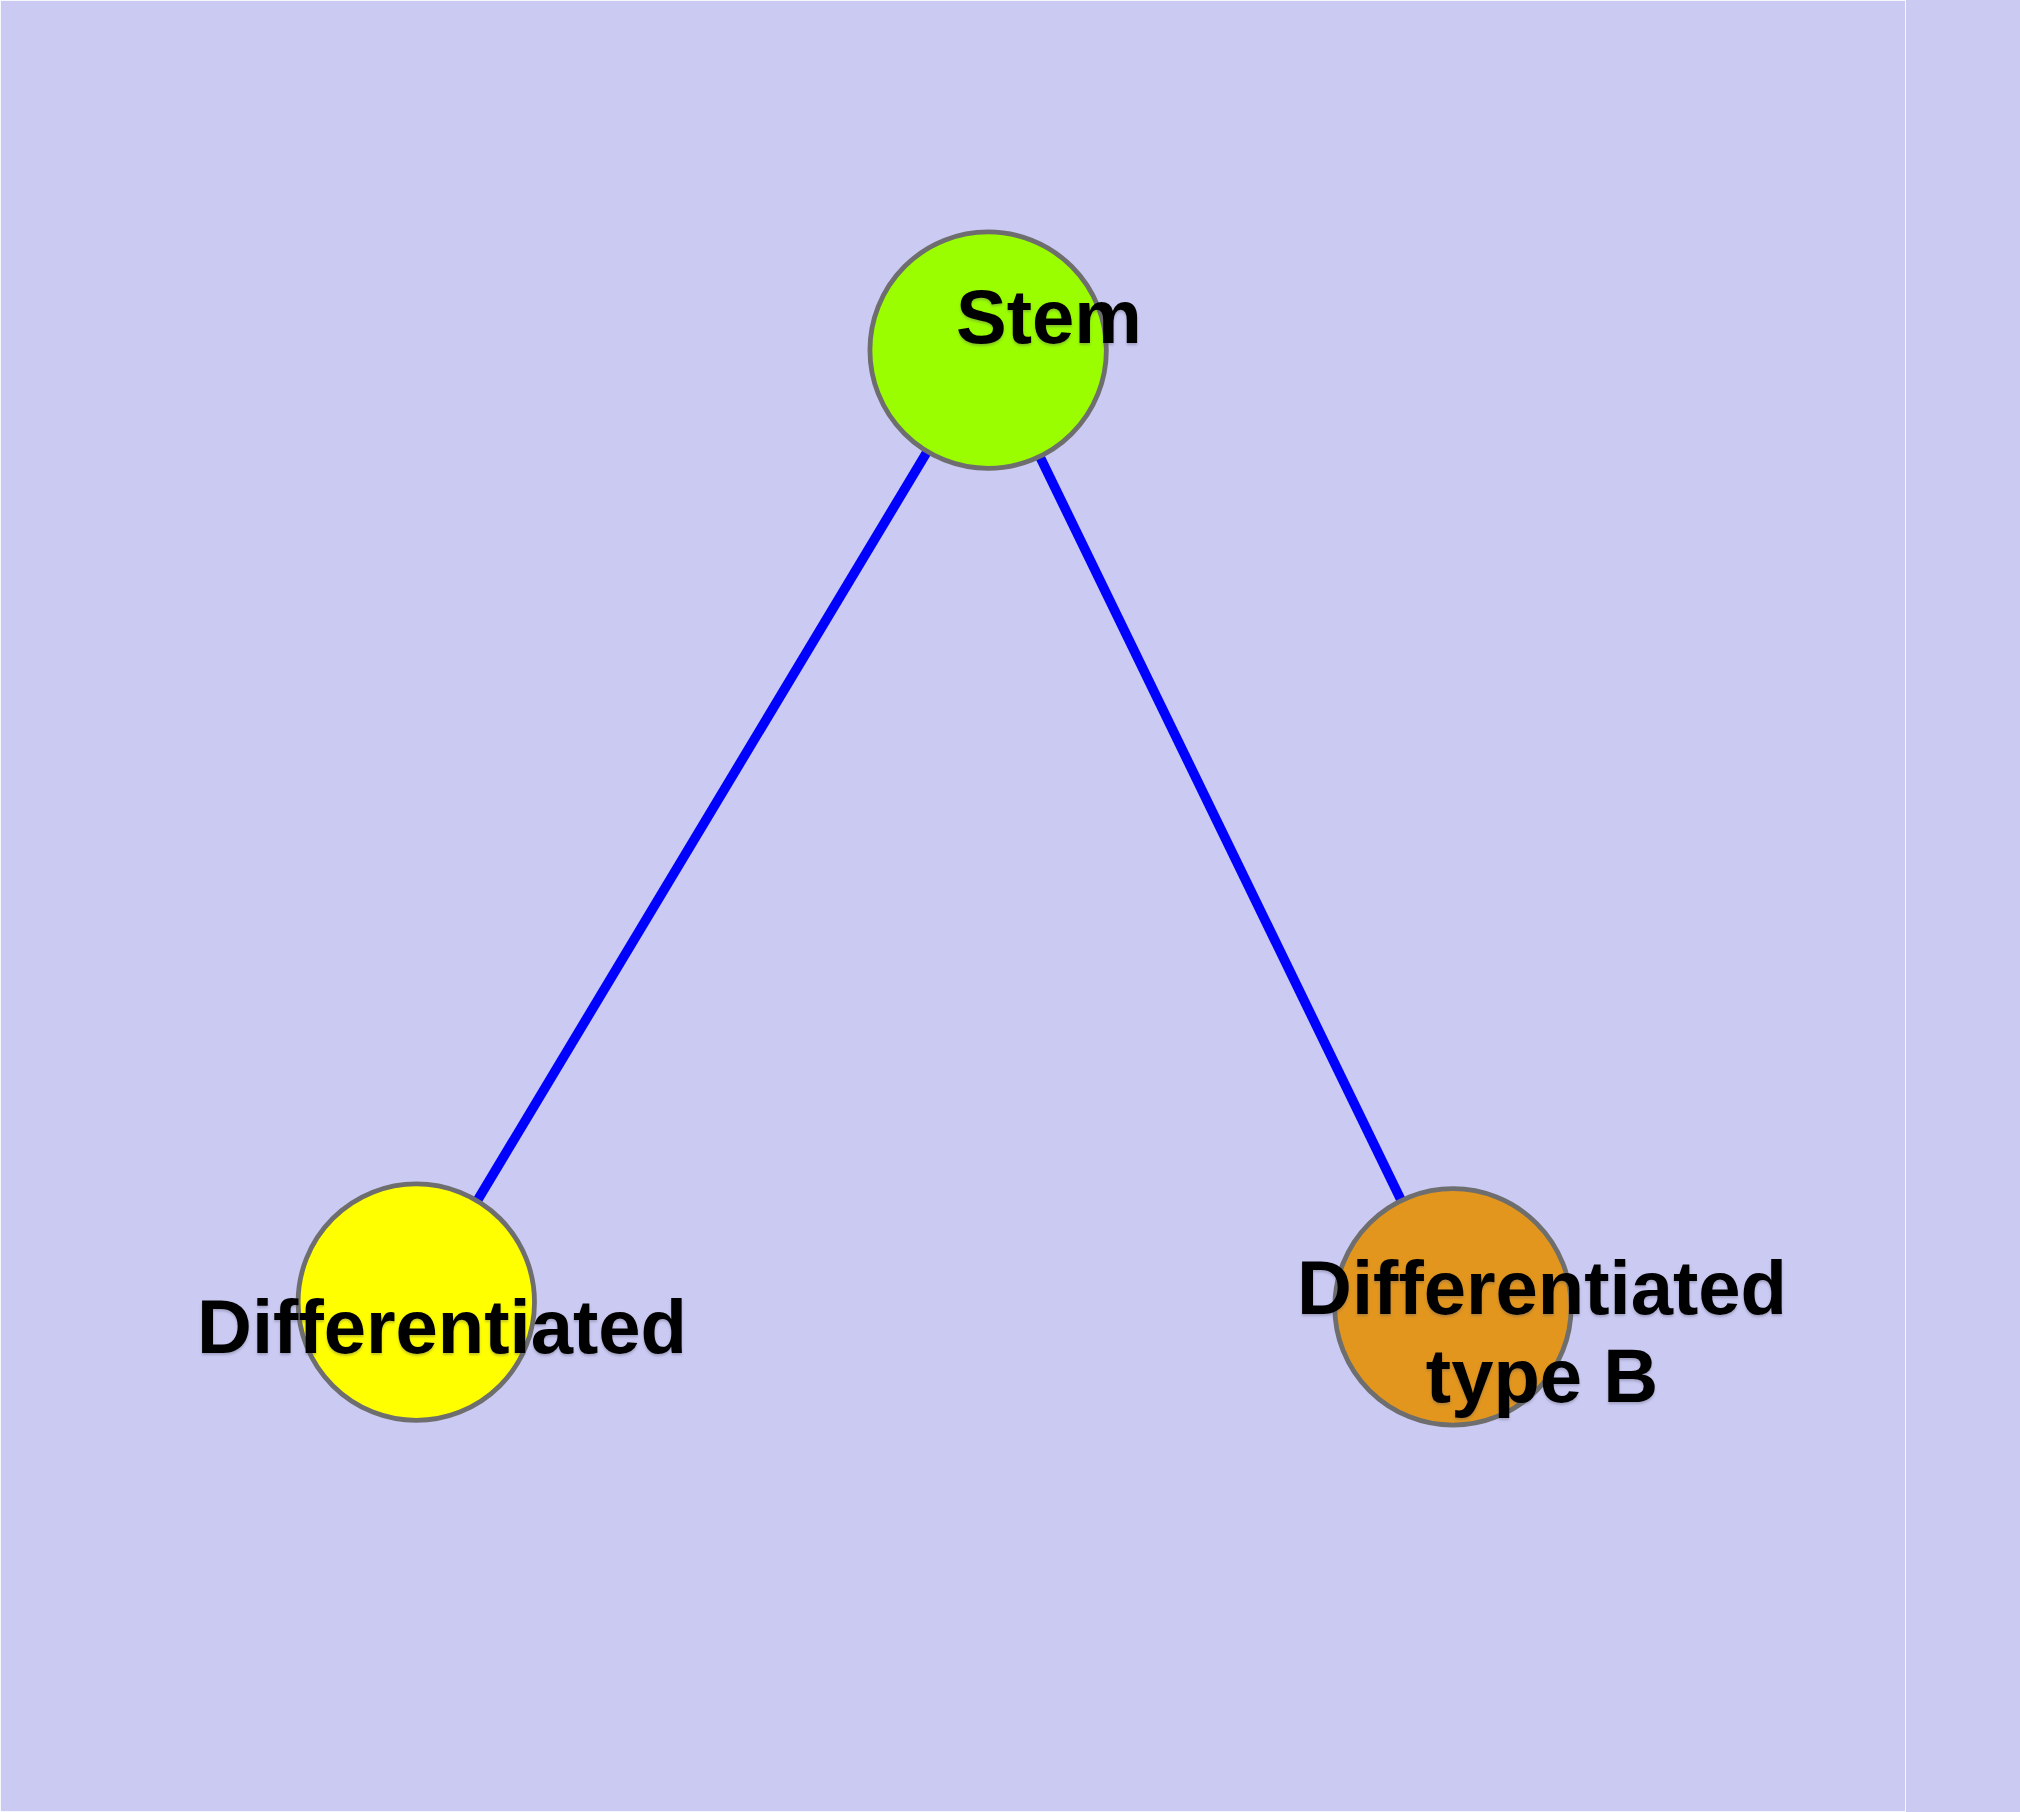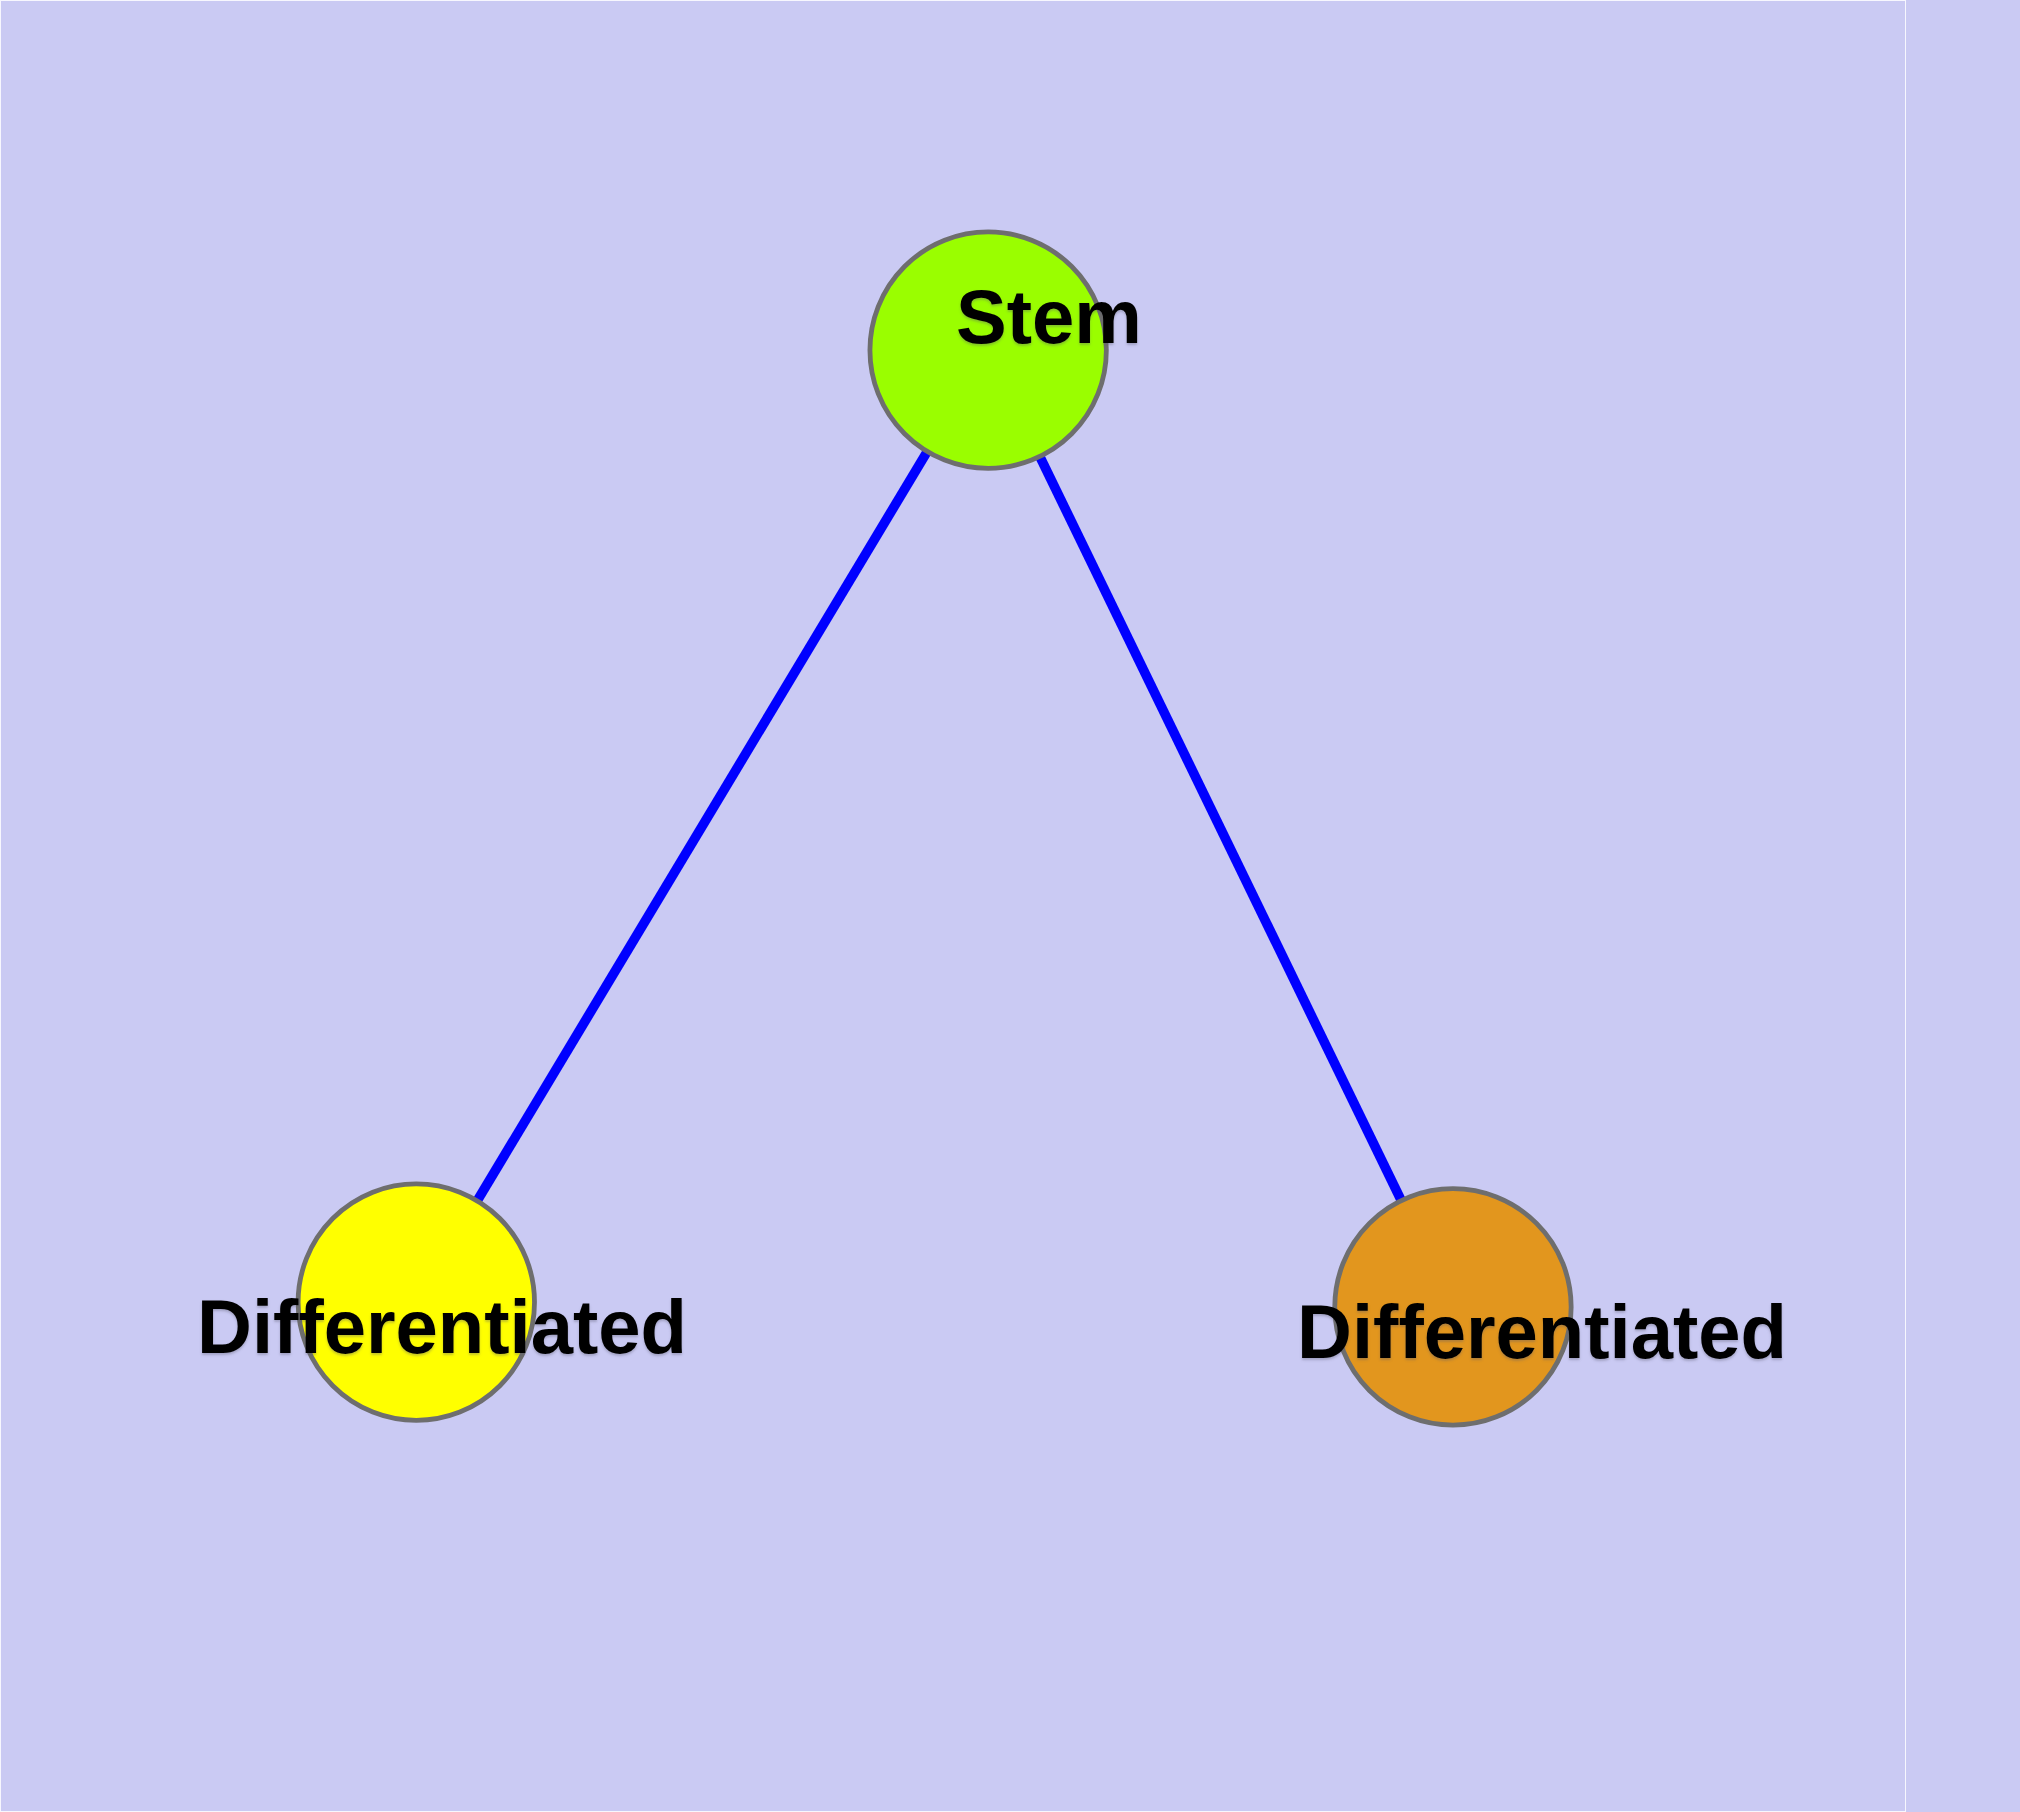--- a/index.html
+++ b/index.html
@@ -59,15 +59,16 @@
   <div class="node-label" style="left: 1048px; top: 316px; color: rgb(0, 0, 0);">
     <span>Stem</span>
   </div>
 
   <div class="node-label" style="left: 441px; top: 1326px; color: rgb(0, 0, 0);">
     <span>Differentiated</span>
   </div>
 
   <div class="node-label" style="left: 1541px; top: 1331px; color: rgb(0, 0, 0);">
     <span>Differentiated</span>
+    <span>type B</span>
   </div>
 </div>
 
 
 </body></html>

